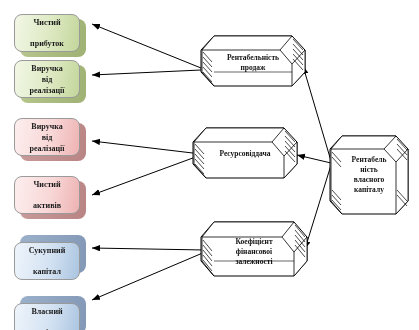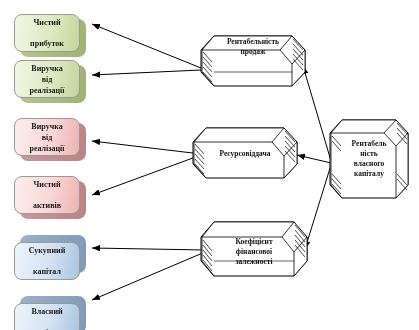--- a/index.html
+++ b/index.html
@@ -200,21 +200,21 @@
       </g>
       <g stroke="#000000" stroke-width="0.7">
         <line x1="93" y1="9" x2="103" y2="20"></line>
           <line x1="93" y1="14" x2="103" y2="25"></line>
         <line x1="93" y1="19" x2="103" y2="30"></line>
           <line x1="93" y1="24" x2="103" y2="35"></line>
         <line x1="93" y1="29" x2="103" y2="40"></line>
       </g>
       <line x1="14" y1="42" x2="92" y2="42" stroke="#000000" stroke-width="0.6"></line>
     </svg>
-    <div class="label3d" style="top:17px;">
+    <div class="label3d" style="top:33px;">
       <div class="line">Рентабельність</div>
       <div class="line">продаж</div>
     </div>
   </div>
 
   <div class="node-3d" style="left:200px; top:216px; width:108px; height:66px;">
     <svg width="108" height="66" viewBox="0 0 108 66" xmlns="http://www.w3.org/2000/svg">
       <polygon points="14,6 94,6 107,21 107,45 94,60 14,60 1,45 1,21" fill="#ffffff" stroke="#000000" stroke-width="1"></polygon>
       <polygon points="14,6 94,6 82,21 2,21" fill="#ffffff" stroke="#000000" stroke-width="0.8"></polygon>
       <polygon points="107,21 107,45 94,60 94,36" fill="#ffffff" stroke="#000000" stroke-width="0.8"></polygon>
@@ -265,21 +265,21 @@
         <line x1="93" y1="19" x2="103" y2="30"></line>
           <line x1="93" y1="24" x2="103" y2="35"></line>
         <line x1="93" y1="29" x2="103" y2="40"></line>
       </g>
     </svg>
     <div class="label3d" style="top:32px;">
       <div class="line">Ресурсовіддача</div>
     </div>
   </div>
 
-  <div class="node-3d" style="left:328px; top:116px; width:82px; height:86px;">
+  <div class="node-3d" style="left:328px; top:132px; width:82px; height:86px;">
     <svg width="82" height="86" viewBox="0 0 82 86" xmlns="http://www.w3.org/2000/svg">
       <polygon points="14,4 68,4 80,17 80,69 68,82 14,82 2,69 2,17" fill="#ffffff" stroke="#000000" stroke-width="1"></polygon>
       <polygon points="14,4 68,4 56,17 3,17" fill="#ffffff" stroke="#000000" stroke-width="0.8"></polygon>
       <polygon points="80,17 80,69 68,82 68,30" fill="#ffffff" stroke="#000000" stroke-width="0.8"></polygon>
       <line x1="3" y1="17" x2="3" y2="69" stroke="#000000" stroke-width="0.8"></line>
       <line x1="3" y1="69" x2="14" y2="82" stroke="#000000" stroke-width="0.8"></line>
       <line x1="56" y1="17" x2="68" y2="30" stroke="#000000" stroke-width="0.8"></line>
       <g stroke="#000000" stroke-width="0.7">
         <line x1="4" y1="20" x2="13" y2="30"></line>
           <line x1="4" y1="25" x2="13" y2="35"></line>

